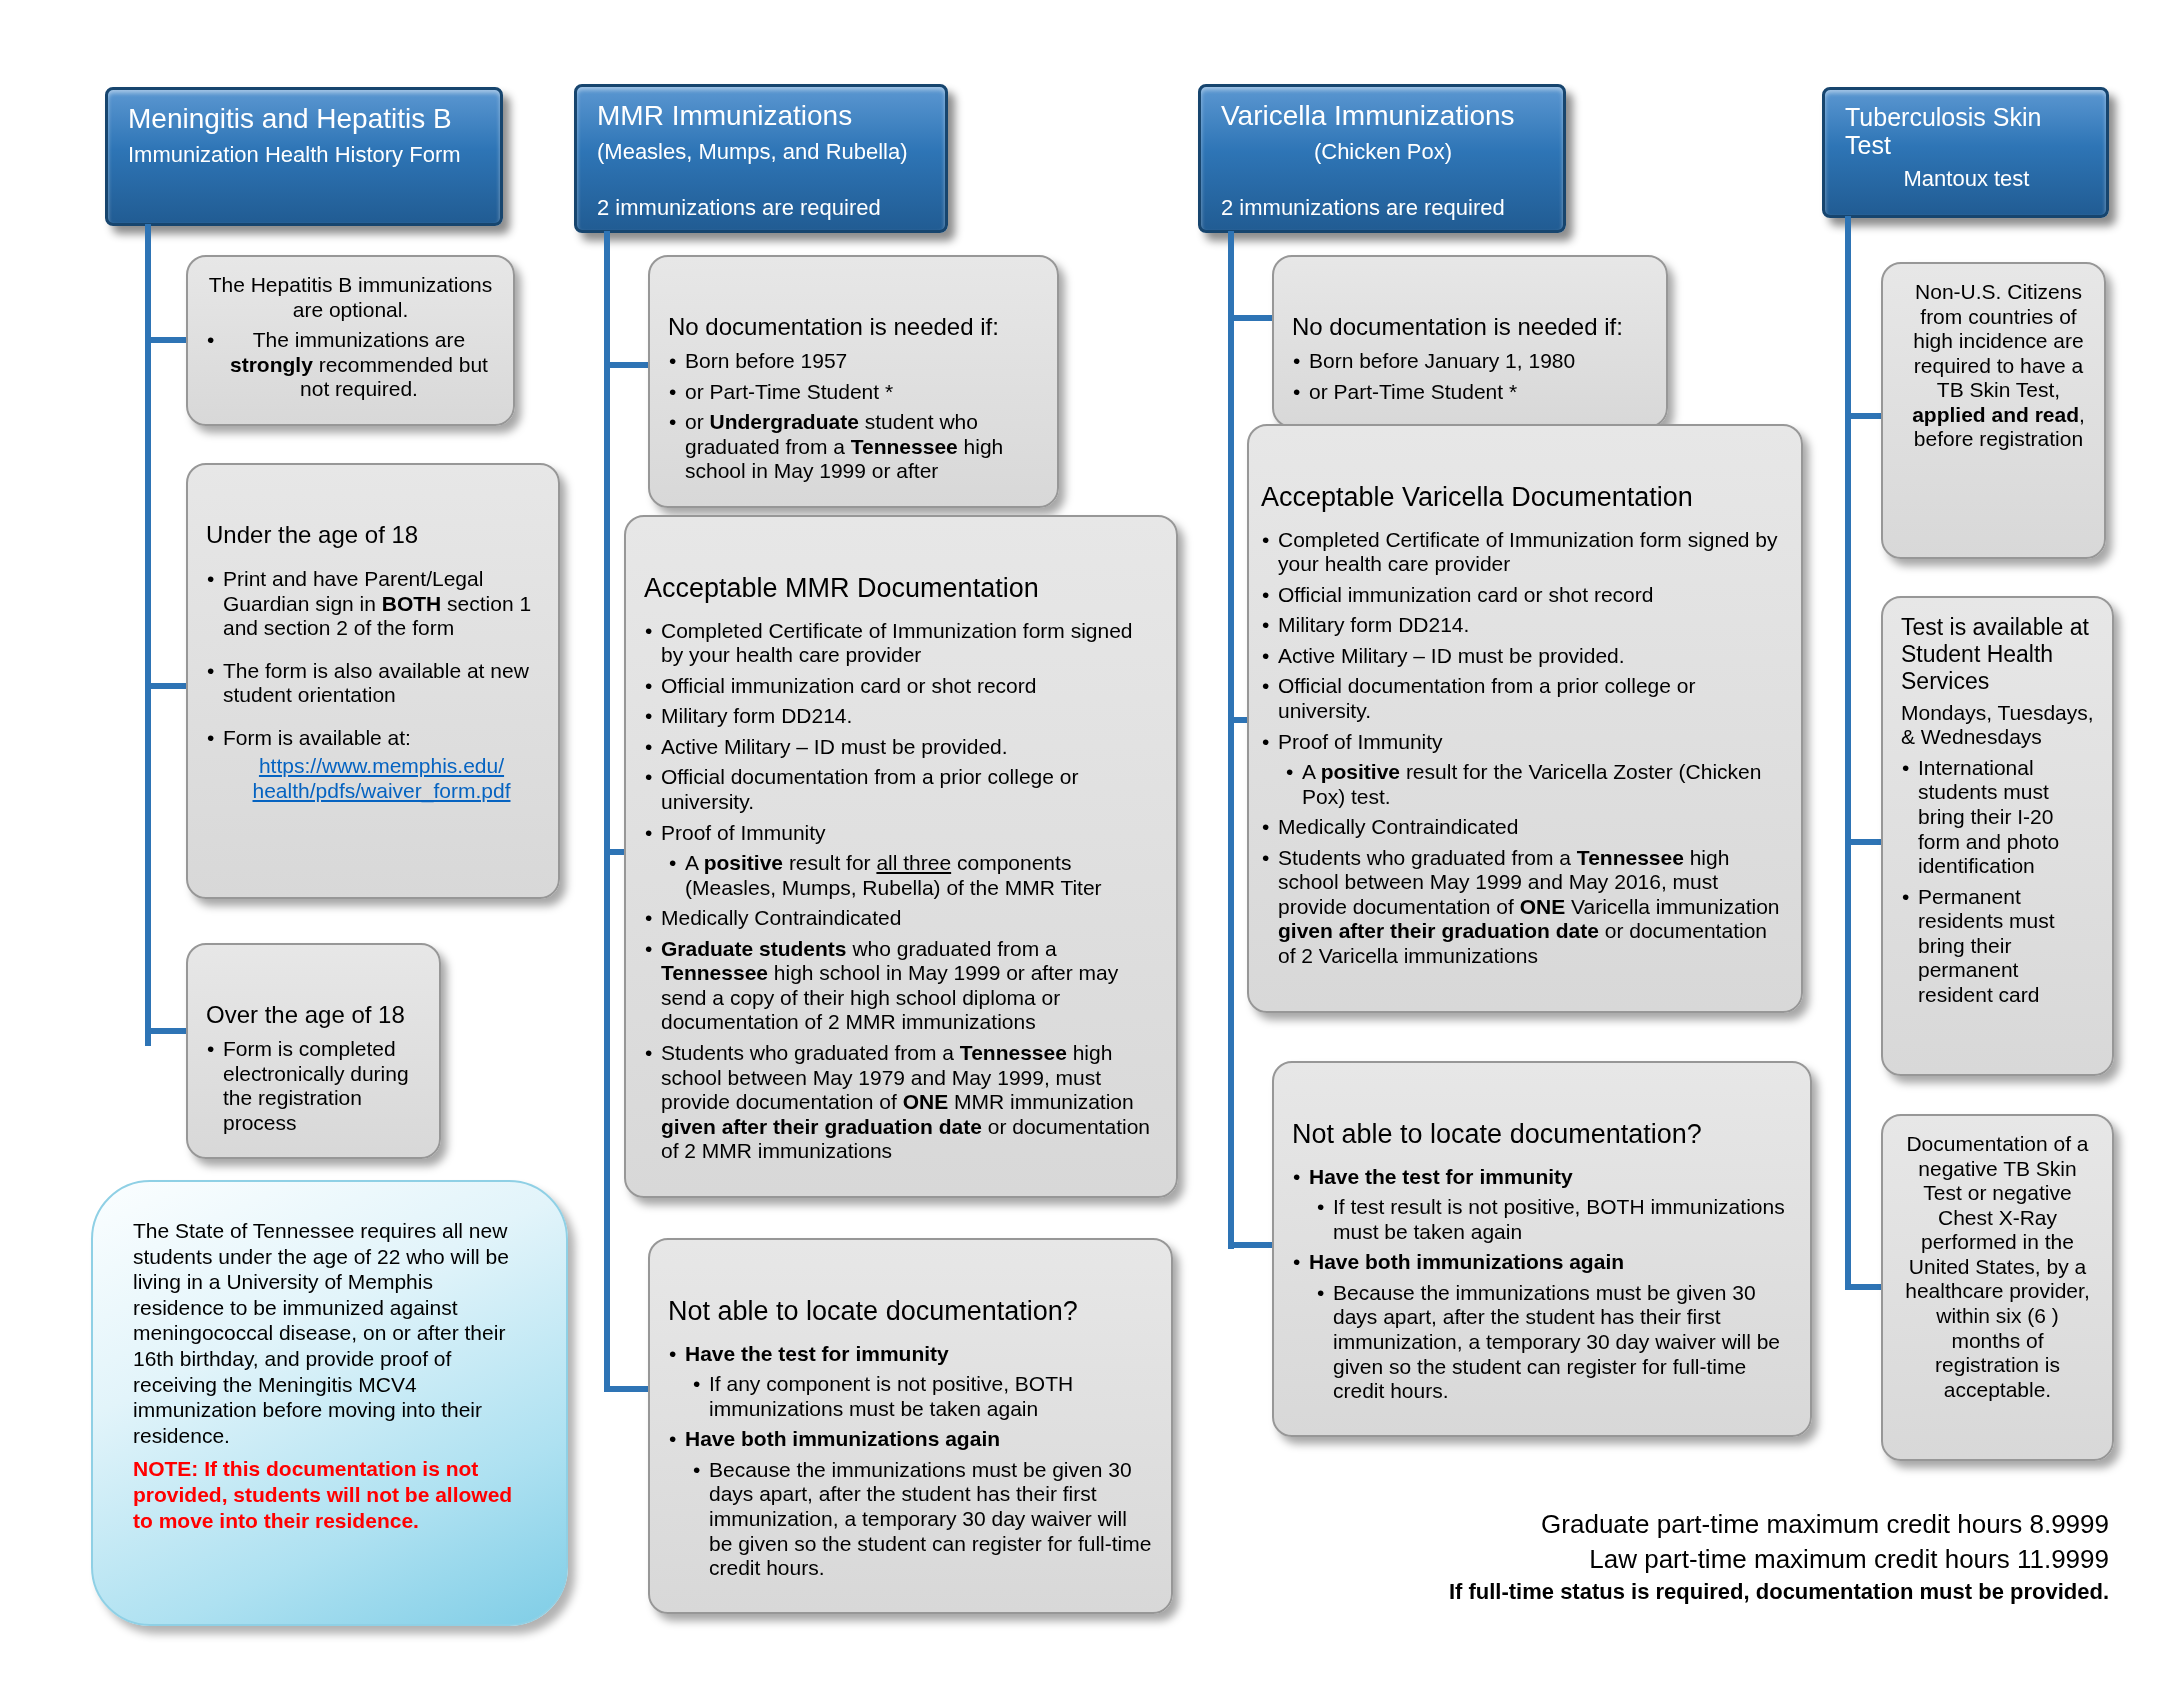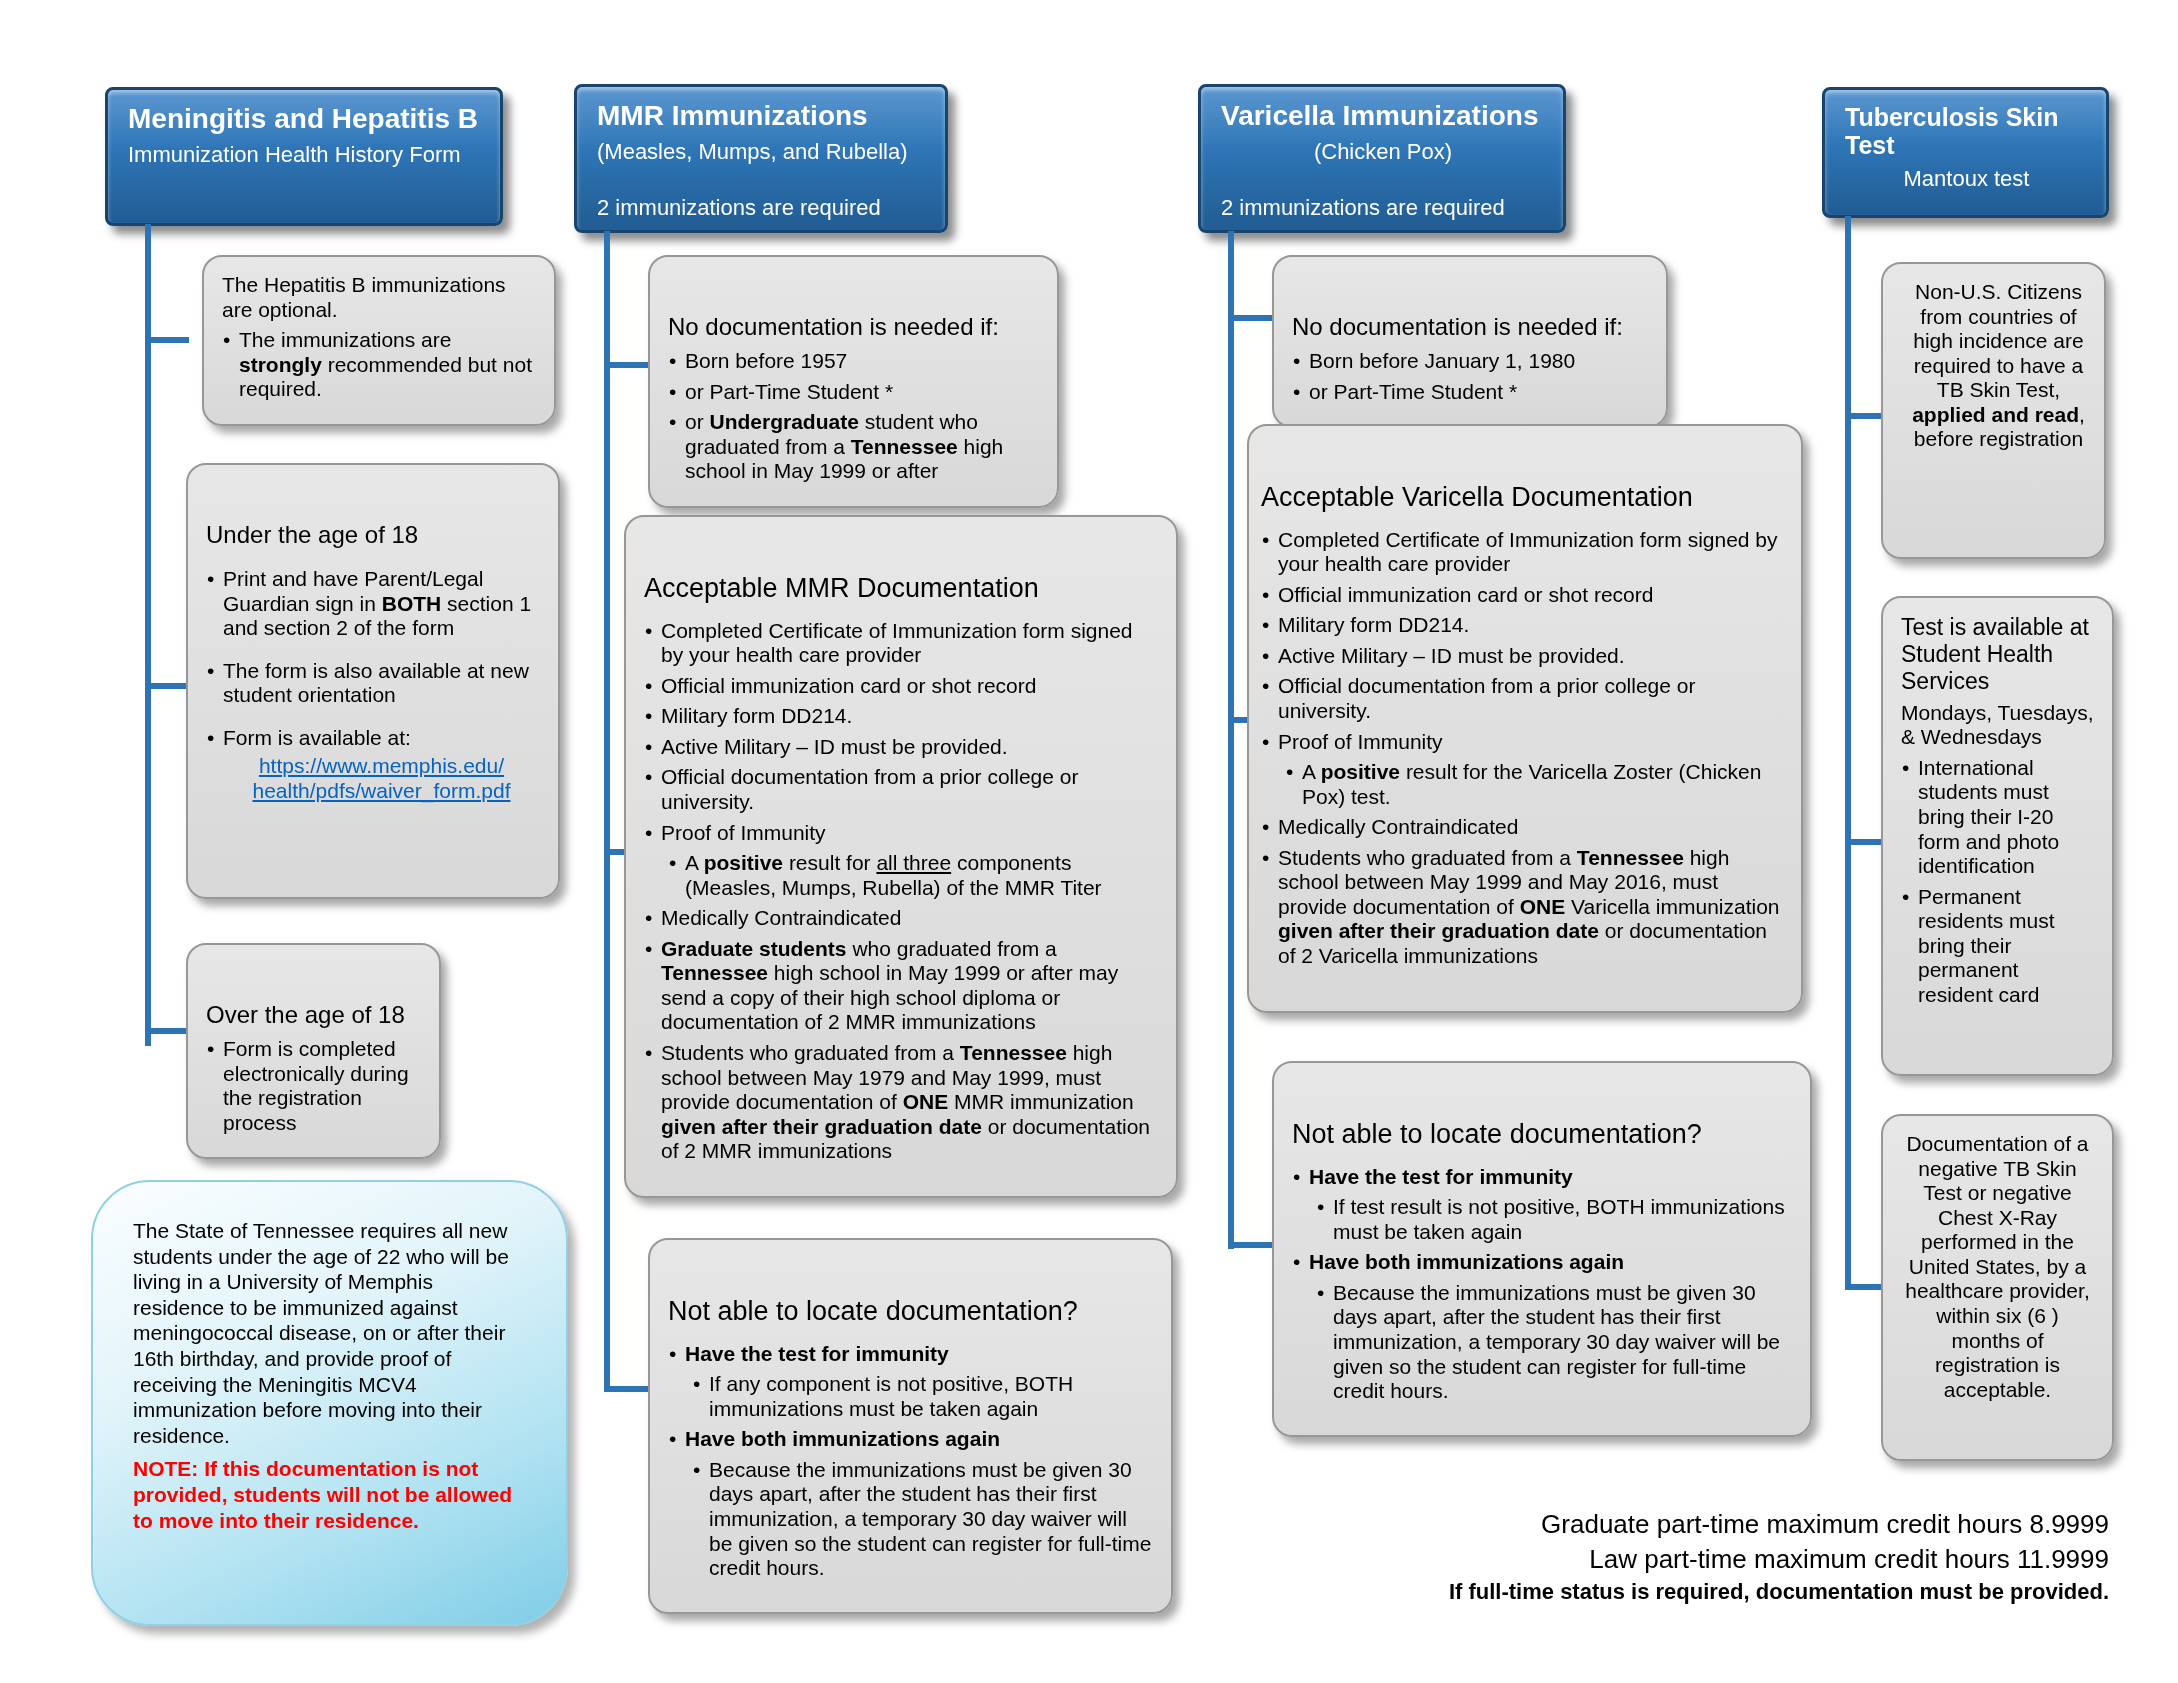--- a/index.html
+++ b/index.html
@@ -18,21 +18,21 @@
     position: absolute;
     background: linear-gradient(180deg, #5B97D1 0%, #2E75B6 45%, #215C93 100%);
     border: 3px solid #17456E;
     border-radius: 8px;
     box-shadow: 7px 8px 9px rgba(0,0,0,0.45), inset 0 3px 4px rgba(255,255,255,0.45);
     color: #ffffff;
     padding: 14px 18px 10px 20px;
     display: flex;
     flex-direction: column;
   }
-  .hdr-title { font-weight: bold; font-size: 28px; line-height: 1.1; }
+  .hdr-title { font-weight: normal; font-size: 28px; line-height: 1.1; }
   .hdr-sub   { font-size: 22px; margin-top: 8px; line-height: 1.1; }
   .hdr-req   { font-size: 22px; margin-top: auto; line-height: 1.1; }
   .tc { text-align: center; }
 
   
   .vline, .hline { position: absolute; background: #2E74B5; }
 
   
   .gbox {
     position: absolute;
@@ -93,21 +93,21 @@
   <div class="hdr" style="left:105px; top:87px; width:398px; height:139px;">
     <div class="hdr-title">Meningitis and Hepatitis B</div>
     <div class="hdr-sub">Immunization Health History Form</div>
   </div>
 
   <div class="vline" style="left:145px; top:224px; width:6px; height:822px;"></div>
   <div class="hline" style="left:145px; top:337px; width:44px; height:6px;"></div>
   <div class="hline" style="left:145px; top:683px; width:44px; height:6px;"></div>
   <div class="hline" style="left:145px; top:1028px; width:44px; height:6px;"></div>
 
-  <div class="gbox" style="left:202px; top:255px; width:354px; min-height:166px;">
+  <div class="gbox" style="left:186px; top:255px; width:329px; min-height:166px;text-align:center;">
     <div class="para">The Hepatitis B immunizations are optional.</div>
     <ul class="blist">
       <li>The immunizations are <b>strongly</b> recommended but not required.</li>
     </ul>
   </div>
 
   <div class="gbox" style="left:186px; top:463px; width:374px; min-height:436px;">
     <div class="gtitle">Under the age of 18</div>
     <ul class="blist spaced">
       <li>Print  and have Parent/Legal Guardian sign in <b>BOTH</b> section 1  and section 2 of the form</li>

